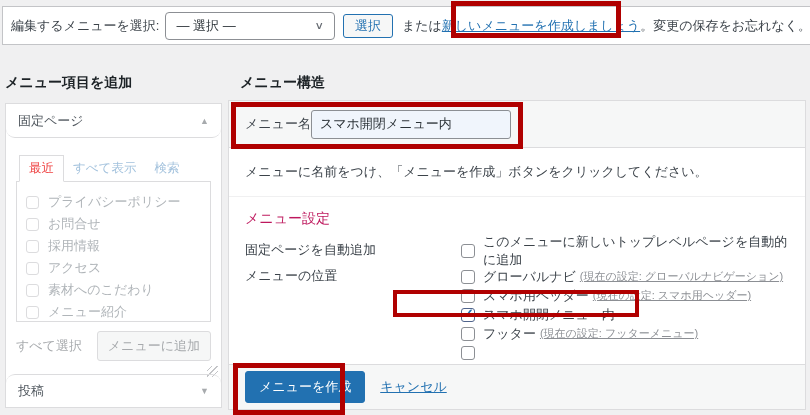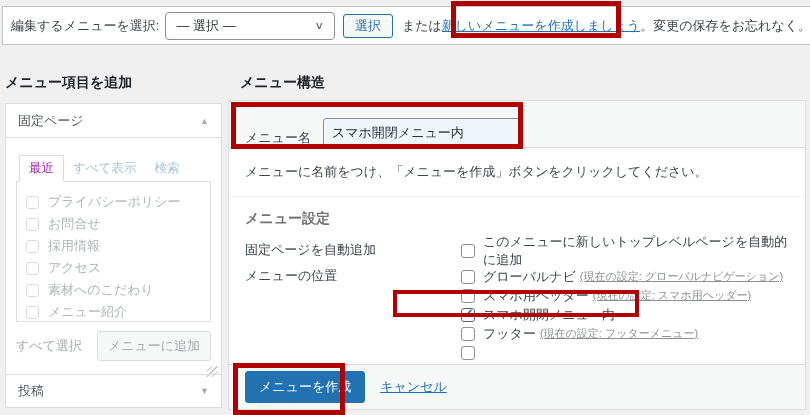--- a/index.html
+++ b/index.html
@@ -41,31 +41,31 @@
   .main-title-pos { left: 240px; top: 74px; }
 
   
   .sidebar-card {
     position: absolute; left: 5px; top: 103px; width: 217px; height: 305px;
     background: #fff; border: 1px solid #dcdcde;
   }
   .panel-header {
     height: 34px; padding: 0 12px; border-bottom: 1px solid #dcdcde;
     display: flex; align-items: center; justify-content: space-between;
-    color: #50575e; cursor: pointer;
+    color: #50575e; cursor: pointer; border-radius: 9px;
   }
   .panel-arrow { color: #a7aaad; font-size: 9px; }
   .pages-body { position: relative; padding: 17px 10px 0; }
   .tabs { display: flex; align-items: flex-end; margin-left: 3px; position: relative; z-index: 2; }
   .tab {
     padding: 4px 9px; font-size: 12.5px; cursor: pointer;
   }
   .tab-active {
     background: #fff; border: 1px solid #dcdcde; border-bottom: 1px solid #fff;
-    color: #a21caf; margin-bottom: -1px;
+    color: #ef4444; margin-bottom: -1px;
   }
   .tab-link { color: #a3c2dd; }
   .list-box {
     border: 1px solid #dcdcde; height: 141px; padding: 9px 0 0 9px;
     position: relative; z-index: 1; overflow: hidden;
   }
   .check-item { display: flex; align-items: center; height: 22px; color: #b0b5b9; cursor: default; }
   .cb-s {
     width: 13px; height: 13px; flex: none; margin-right: 9px;
     border: 1px solid #dcdcde; border-radius: 3px; background: #fff;
@@ -88,30 +88,30 @@
   }
 
   
   .main-card {
     position: absolute; left: 228px; top: 100px; width: 578px; height: 310px;
     background: #fff; border: 1px solid #dcdcde;
   }
   .name-row {
     height: 47px; padding: 0 16px; background: #f6f7f7;
     border-bottom: 1px solid #dcdcde;
-    display: flex; align-items: flex-end; gap: 12px;
+    display: flex; align-items: center; 
   }
   .name-input {
     width: 200px; height: 29px; padding: 0 8px;
     border: 1px solid #8c8f94; border-radius: 3px;
     background: #f0f5fc; color: #2c3338; font-size: 13px; font-family: inherit;
   }
   .desc-row { padding: 15px 16px; border-bottom: 1px solid #f0f0f1; color: #3c434a; }
   .settings { padding: 13px 16px 0; }
-  .settings-title { font-size: 14px; font-weight: bold; color: #737373; }
+  .settings-title { font-size: 14px; font-weight: normal; color: #be185d; }
   .form-row { display: flex; margin-top: 13px; }
   .form-row.loc { margin-top: 7px; }
   .form-label { width: 216px; flex: none; color: #3c434a; }
   .option-col { display: flex; flex-direction: column; }
   .option-row { display: flex; align-items: center; height: 19px; cursor: pointer; }
   .cb {
     width: 14px; height: 14px; flex: none; margin-right: 8px;
     border: 1px solid #8c8f94; border-radius: 3px; background: #fff; position: relative;
   }
   .cb.checked { border-color: #50648c; }

